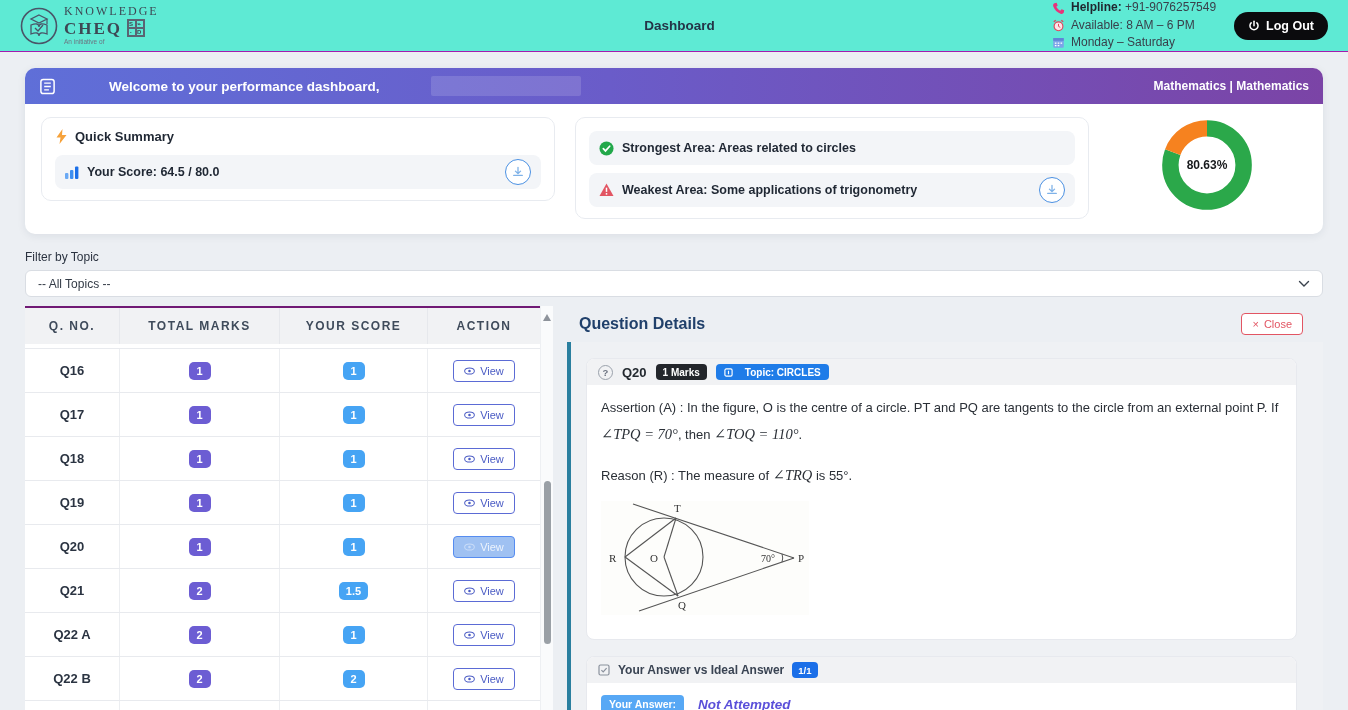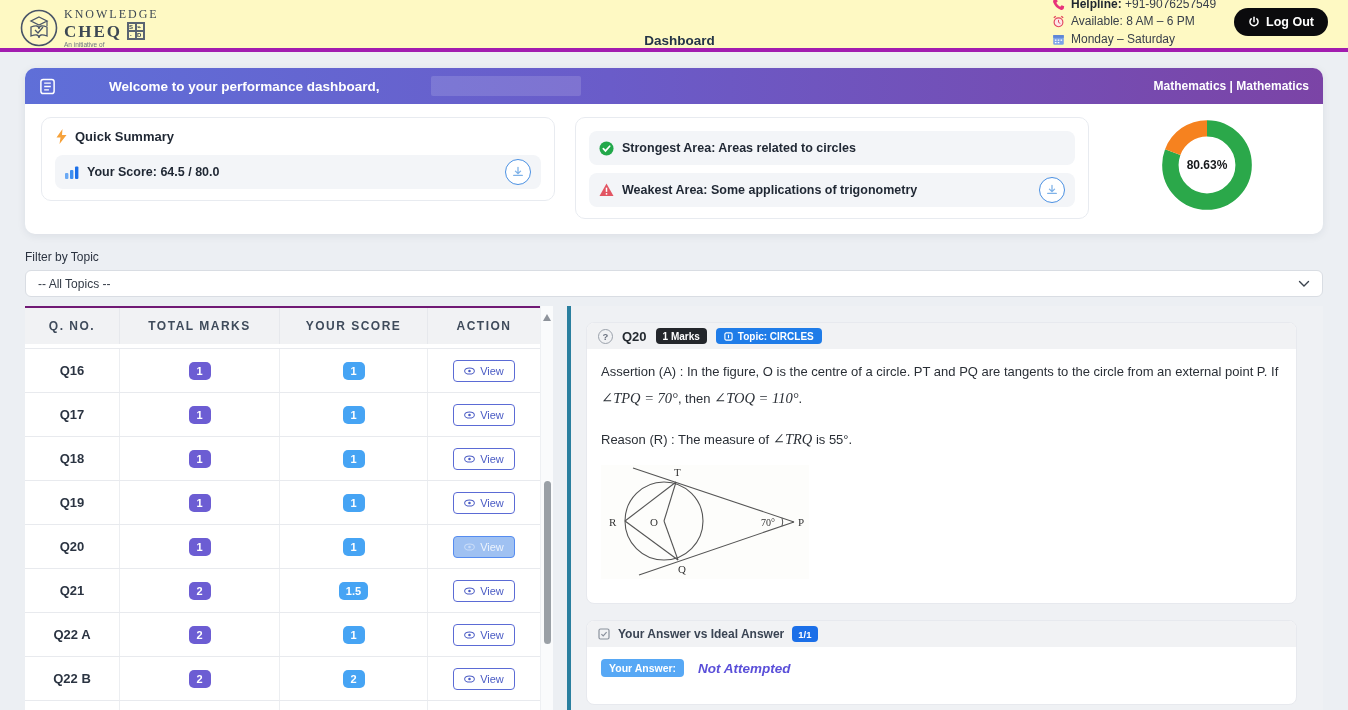--- a/index.html
+++ b/index.html
@@ -1,21 +1,21 @@
 <!DOCTYPE html>
 <html><head>
 <meta charset="utf-8">
 <style>
   * { margin:0; padding:0; box-sizing:border-box; }
   html,body { width:1348px; height:710px; overflow:hidden; }
   body { font-family:"Liberation Sans","DejaVu Sans",sans-serif; background:#eceff3; color:#2b3340; }
 
   
-  .topbar { position:relative; height:52px; background:#fef9c3; border-bottom:4px solid #a21caf;
-            display:flex; align-items:flex-end; padding:0 20px; }
+  .topbar { position:relative; height:52px; background:#5eead4; border-bottom:1px solid #a21caf;
+            display:flex; align-items:center; padding:0 20px; }
   .logo-wrap { display:flex; align-items:center; gap:6px; }
   .logo-text { line-height:1; font-family:"Liberation Serif","DejaVu Serif",serif; color:#3d4854; }
   .logo-text .l1 { font-size:12px; letter-spacing:2px; }
   .logo-text .l2 { font-size:17px; font-weight:bold; letter-spacing:2px; margin-top:2px; display:flex; align-items:flex-end; gap:5px;}
   .logo-text .l3 { font-size:6.5px; color:#6b7480; margin-top:2px; font-family:"Liberation Sans",sans-serif; }
   .sd-grid { display:grid; grid-template-columns:8px 8px; grid-template-rows:8px 8px; border:1px solid #5a6472; }
   .sd-grid span { font-size:6px; font-family:"Liberation Sans",sans-serif; display:flex; align-items:center; justify-content:center; border:0.5px solid #5a6472; color:#3d4854;}
   .top-title { position:absolute; left:11px; right:0; text-align:center; font-size:13.5px; font-weight:bold; color:#243447; pointer-events:none;}
   .top-right { margin-left:auto; display:flex; align-items:center; gap:18px; }
   .contact { font-size:12px; color:#39404b; line-height:1.45; }
@@ -87,21 +87,21 @@
                background:#fff; font-size:11px; border-radius:4px; padding:4px 10px; cursor:pointer; font-family:"Liberation Sans",sans-serif;}
   .details-body { flex:1; border-left:4px solid #2a7f9f; background:#eff1f4; padding:16px 26px 16px 15px; overflow:hidden; }
 
   .qcard { border:1px solid #e7e9ee; border-radius:8px; overflow:hidden; background:#fff; }
   .qcard-head { background:#f1f2f4; height:26px; display:flex; align-items:center; gap:9px; padding:0 11px; }
   .qmark-circle { width:15px; height:15px; border:1.4px solid #9aa1ab; border-radius:50%; color:#6b7280; font-size:9.5px;
                   display:flex; align-items:center; justify-content:center; font-weight:bold; }
   .qno-lbl { font-size:13px; font-weight:bold; color:#23292f; }
   .marks-badge { background:#23262b; color:#fff; font-size:10px; font-weight:bold; border-radius:4px; padding:2.5px 7px; }
   .topic-badge { background:#1f7ce8; color:#fff; font-size:10px; font-weight:bold; border-radius:4px; padding:2.5px 8px;
-                 display:flex; align-items:center; gap:5px; }
+                 display:flex; align-items:center; gap:12px; }
   .qcard-body { padding:11px 14px 16px 14px; font-size:13px; color:#2a2f36; line-height:1.9; }
   .math { font-family:"Liberation Serif","DejaVu Serif",serif; font-style:italic; font-size:14.5px; }
   .reason { margin-top:14px; }
   .figure { margin-top:11px; }
 
   .acard { margin-top:16px; border:1px solid #e7e9ee; border-radius:8px; overflow:hidden; background:#fff; }
   .acard-head { background:#f1f2f4; height:26px; display:flex; align-items:center; gap:8px; padding:0 11px;
                 font-size:12px; font-weight:bold; color:#3a4453; }
   .score-frac-badge { background:#1b6fe8; color:#fff; font-size:9.5px; font-weight:bold; border-radius:4px; padding:2.5px 6px; }
   .acard-body { padding:12px 14px 16px 14px; }
@@ -445,20 +445,27 @@
             </div>
         </div>
       </div>
       <div class="vscroll">
         <div class="scroll-up"></div>
         <div class="scroll-thumb"></div>
       </div>
     </div>
 
     <div class="details-panel">
+      <div class="details-head">
+        <span class="details-title">Question Details</span>
+        <button class="close-btn">
+          <span>×</span>
+          <span>Close</span>
+        </button>
+      </div>
 
       <div class="details-body">
         <div class="qcard">
           <div class="qcard-head">
             <span class="qmark-circle">?</span>
             <span class="qno-lbl">Q20</span>
             <span class="marks-badge">1 Marks</span>
             <span class="topic-badge">
               <svg width="9" height="9" viewBox="0 0 10 10">
                 <rect x="1" y="1" width="8" height="8" rx="1.5" fill="none" stroke="#fff" stroke-width="1.3"></rect>

